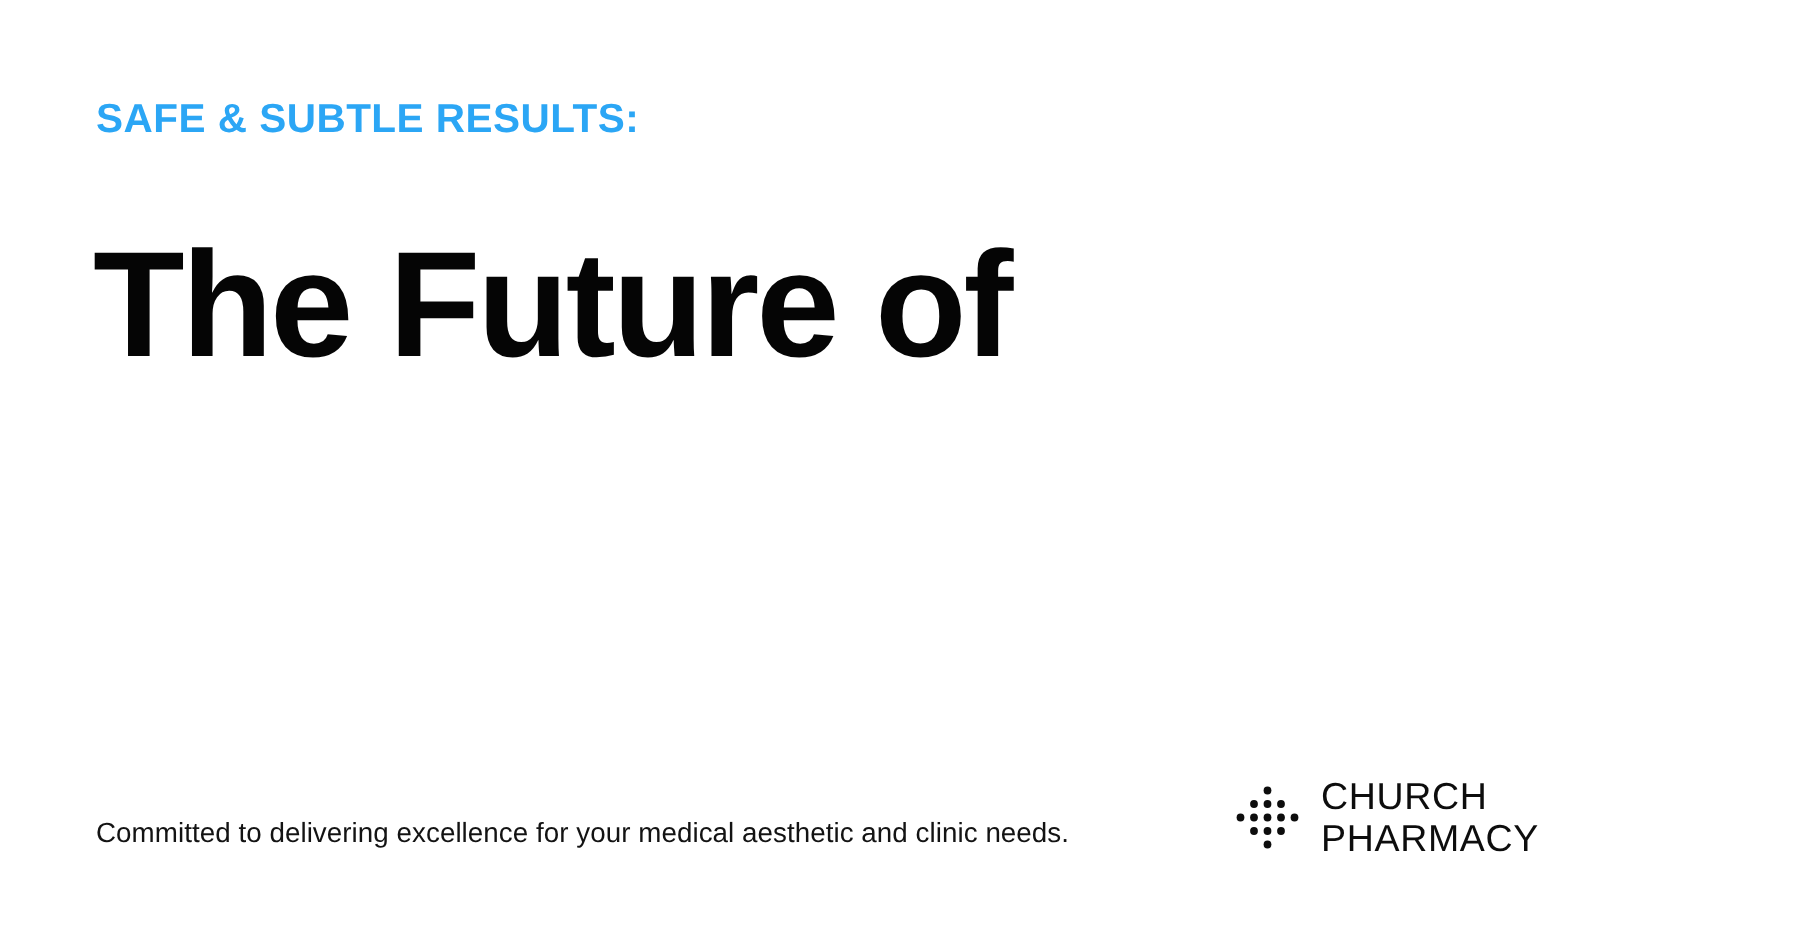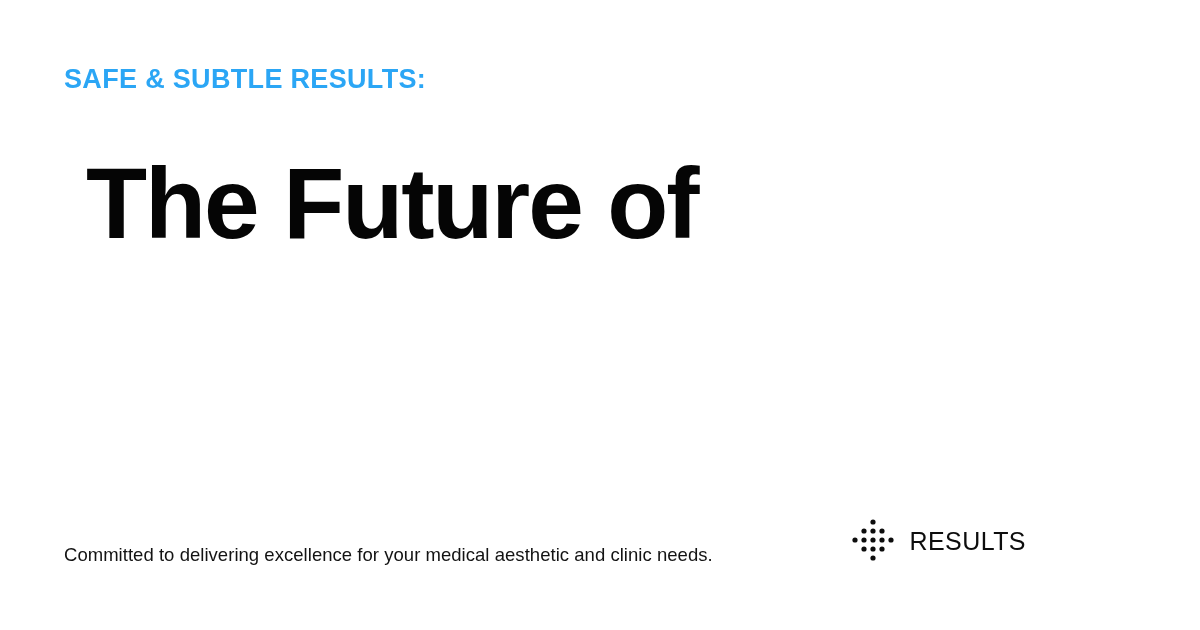--- a/index.html
+++ b/index.html
@@ -45,21 +45,20 @@
     font-weight: 700;
     color: #050505;
     line-height: 110px;
     letter-spacing: -0.021em;
     margin: 0;
     padding: 0;
   }
   .headline-line {
     display: block;
     white-space: nowrap;
-    margin-left: 24px;
   }
 
   
   .subtitle {
     position: absolute;
     left: 64px;
     top: 543px;
     font-size: 18.5px;
     font-weight: 400;
     color: #131313;
@@ -134,17 +133,18 @@
         <circle cx="40" cy="22" r="2.6"></circle>
 
         <circle cx="13" cy="31" r="2.6"></circle>
         <circle cx="22" cy="31" r="2.6"></circle>
         <circle cx="31" cy="31" r="2.6"></circle>
 
         <circle cx="22" cy="40" r="2.6"></circle>
       </g>
     </svg>
     <div class="logo-wordmark">
-      <span class="logo-line">RESULTS</span>
+      <span class="logo-line">CHURCH</span>
+      <span class="logo-line logo-line-2">PHARMACY</span>
     </div>
   </div>
 
 </div>
 
 </body></html>

